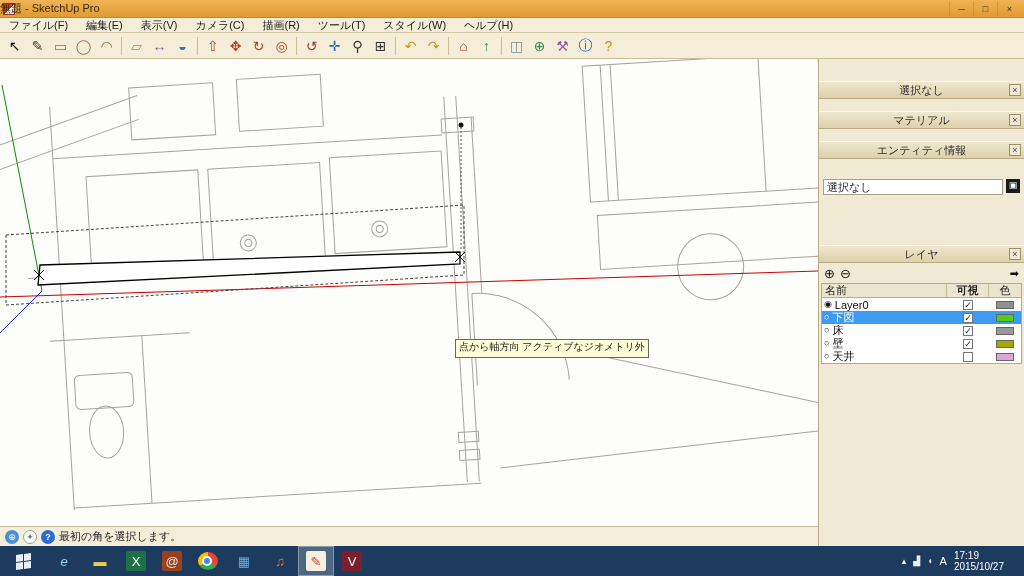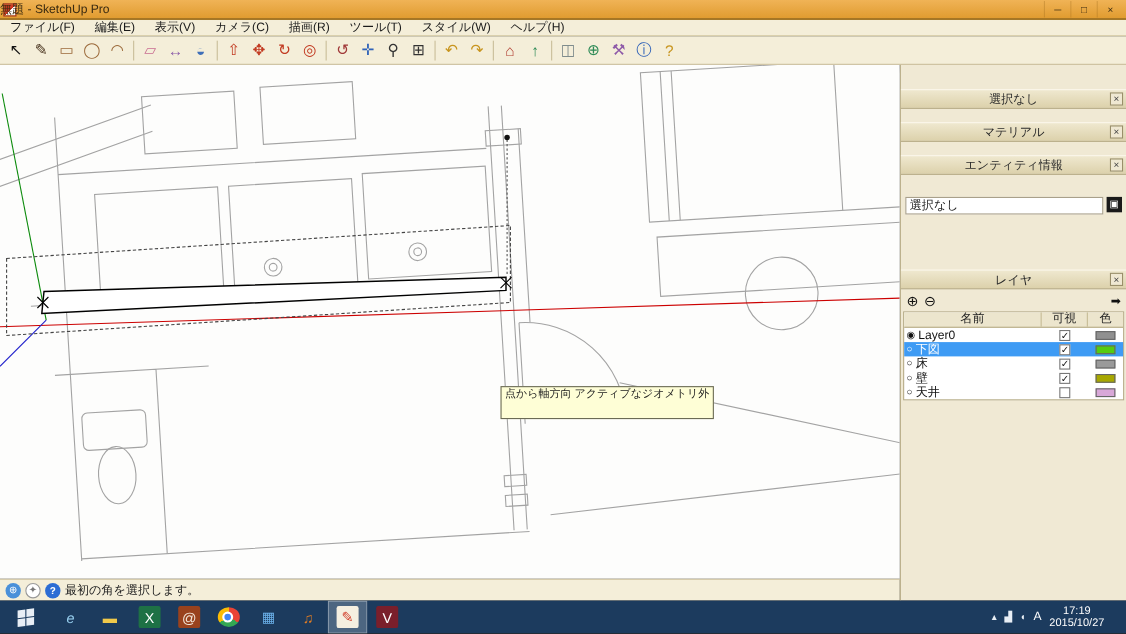--- a/index.html
+++ b/index.html
@@ -30,22 +30,22 @@
     display:flex; align-items:center; padding:0 3px; flex:0 0 auto; }
   .tool { width:23px; height:22px; display:flex; align-items:center;
     justify-content:center; font-size:14px; border-radius:2px; }
   .tb-sep { width:1px; height:18px; background:#c9bd98; margin:0 3px; flex:0 0 auto; }
 
   
   .main { flex:1; display:flex; min-height:0; }
   .work { flex:1; display:flex; flex-direction:column; min-width:0; }
   .canvas { flex:1; position:relative; background:#fdfdfc; overflow:hidden; }
   .canvas svg { display:block; width:100%; height:100%; }
-  .tooltip { position:absolute; left:455px; top:292px; background:#fefed6;
-    border:1px solid #6b6b55; font-size:10px; line-height:13px; height:30px;
+  .tooltip { position:absolute; left:455px; top:280px; background:#fefed6;
+    border:1px solid #6b6b55; font-size:10px; line-height:13px; height:19px;
     padding:0 3px; white-space:nowrap; color:#222; }
 
   
   .statusbar { height:20px; background:#f4eed9; border-top:1px solid #c9bd98;
     display:flex; align-items:center; gap:4px; padding:0 5px; font-size:11px;
     color:#222; flex:0 0 auto; }
   .st-ico { width:14px; height:14px; border-radius:50%; display:flex;
     align-items:center; justify-content:center; font-size:9px; flex:0 0 auto; }
   .st-geo { background:#4a90d9; color:#fff; }
   .st-credits { background:#fff; border:1px solid #999; color:#777; }
@@ -70,22 +70,22 @@
     font-size:9px; line-height:13px; text-align:center; }
   .layers-panel { margin-top:8px; display:flex; flex-direction:column; flex:1; min-height:0; }
   .layers-tools { height:20px; display:flex; align-items:center; gap:5px;
     padding:0 5px; font-size:13px; color:#111; flex:0 0 auto; }
   .round-btn { line-height:1; }
   .layers-arrow { margin-left:auto; font-size:11px; }
   .layers-grid { margin:0 2px; border:1px solid #b6ab85; background:#fff;
     font-size:11px; flex:0 0 auto; }
   .lg-head { display:flex; background:#ece5cd; border-bottom:1px solid #b6ab85;
     height:14px; line-height:13px; color:#222; }
-  .col-name { flex:1; padding-left:3px; border-right:1px solid #c6bb95;margin-left:48px; }
-  .col-vis  { width:42px; text-align:center; border-right:1px solid #c6bb95; }
+  .col-name { flex:1; padding-left:3px; border-right:1px solid #c6bb95; }
+  .col-vis  { width:42px; text-align:center; border-right:1px solid #c6bb95;font-weight:bold; }
   .col-col  { width:32px; text-align:center; }
   .layer-row { display:flex; height:13px; align-items:center; color:#111; }
   .layer-row.selected { background:#3e9bf4; color:#fff; }
   .lr-name { flex:1; display:flex; align-items:center; gap:3px; padding-left:2px;
     overflow:hidden; white-space:nowrap; }
   .radio { font-size:9px; line-height:1; }
   .lr-vis { width:42px; display:flex; justify-content:center; }
   .cb { width:10px; height:10px; border:1px solid #777; background:#fff;
     font-size:9px; line-height:8px; text-align:center; color:#111; }
   .lr-col { width:32px; display:flex; justify-content:center; }
@@ -107,21 +107,21 @@
   .app-chrome .glyph { width:18px; height:18px; border-radius:50%;
     background:conic-gradient(#ea4335 0 120deg,#34a853 0 240deg,#fbbc05 0 360deg);
     position:relative; }
   .app-chrome .glyph::after { content:''; position:absolute; left:4px; top:4px;
     width:6px; height:6px; border-radius:50%; background:#4285f4;
     border:2px solid #fff; }
   .tb-right { margin-left:auto; display:flex; align-items:center; gap:7px;
     padding-right:3px; }
   .tray-ico { font-size:9px; color:#e8eef5; }
   .lang { font-size:11px; color:#fff; }
-  .clock { text-align:center; font-size:10px; line-height:11px; color:#fff;
+  .clock { text-align:left; font-size:10px; line-height:11px; color:#fff;
     padding-right:3px; }
   .show-desktop { width:7px; border-left:1px solid rgba(255,255,255,.45); }
 </style>
 </head>
 <body>
 
 <div class="window">
 
   <div class="titlebar">
     <span class="app-logo"></span>

